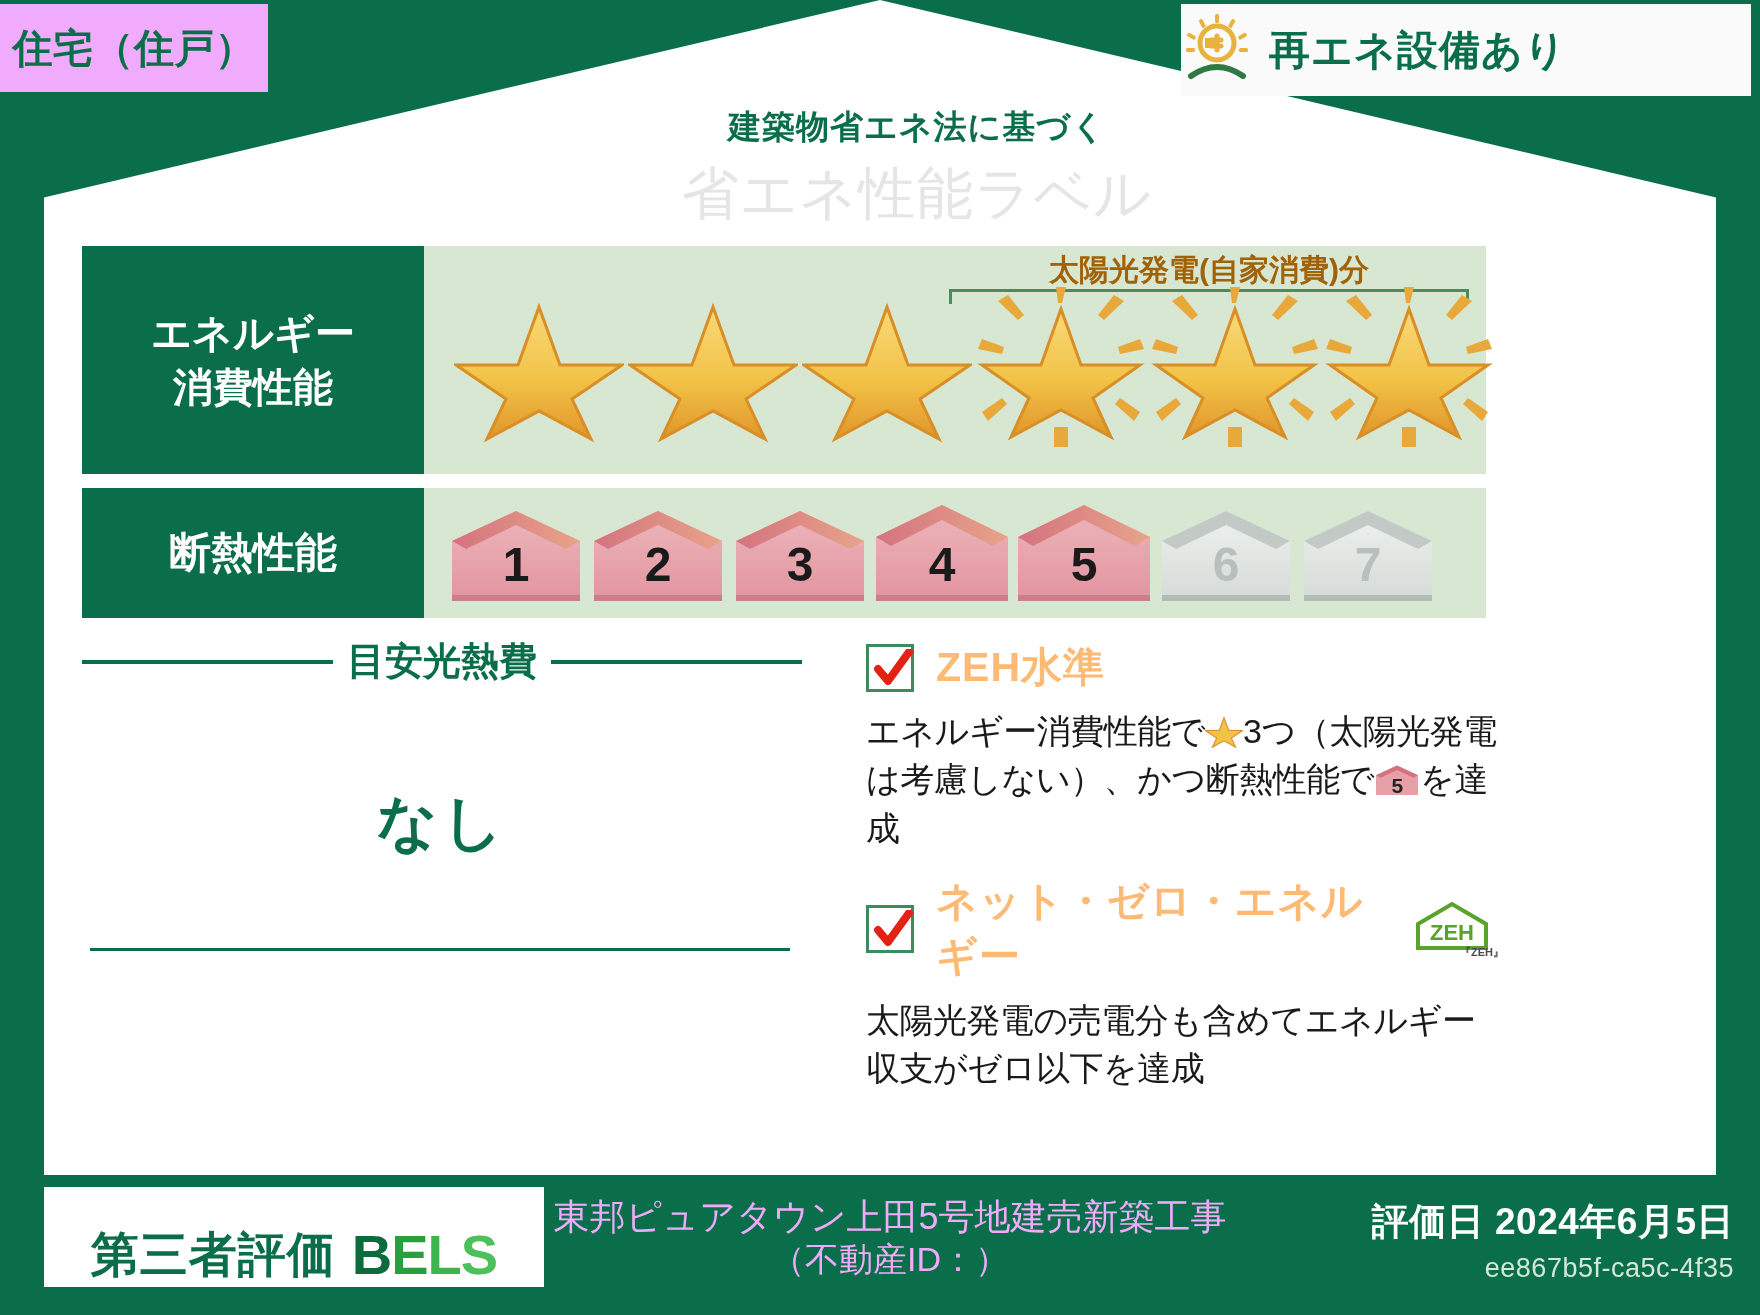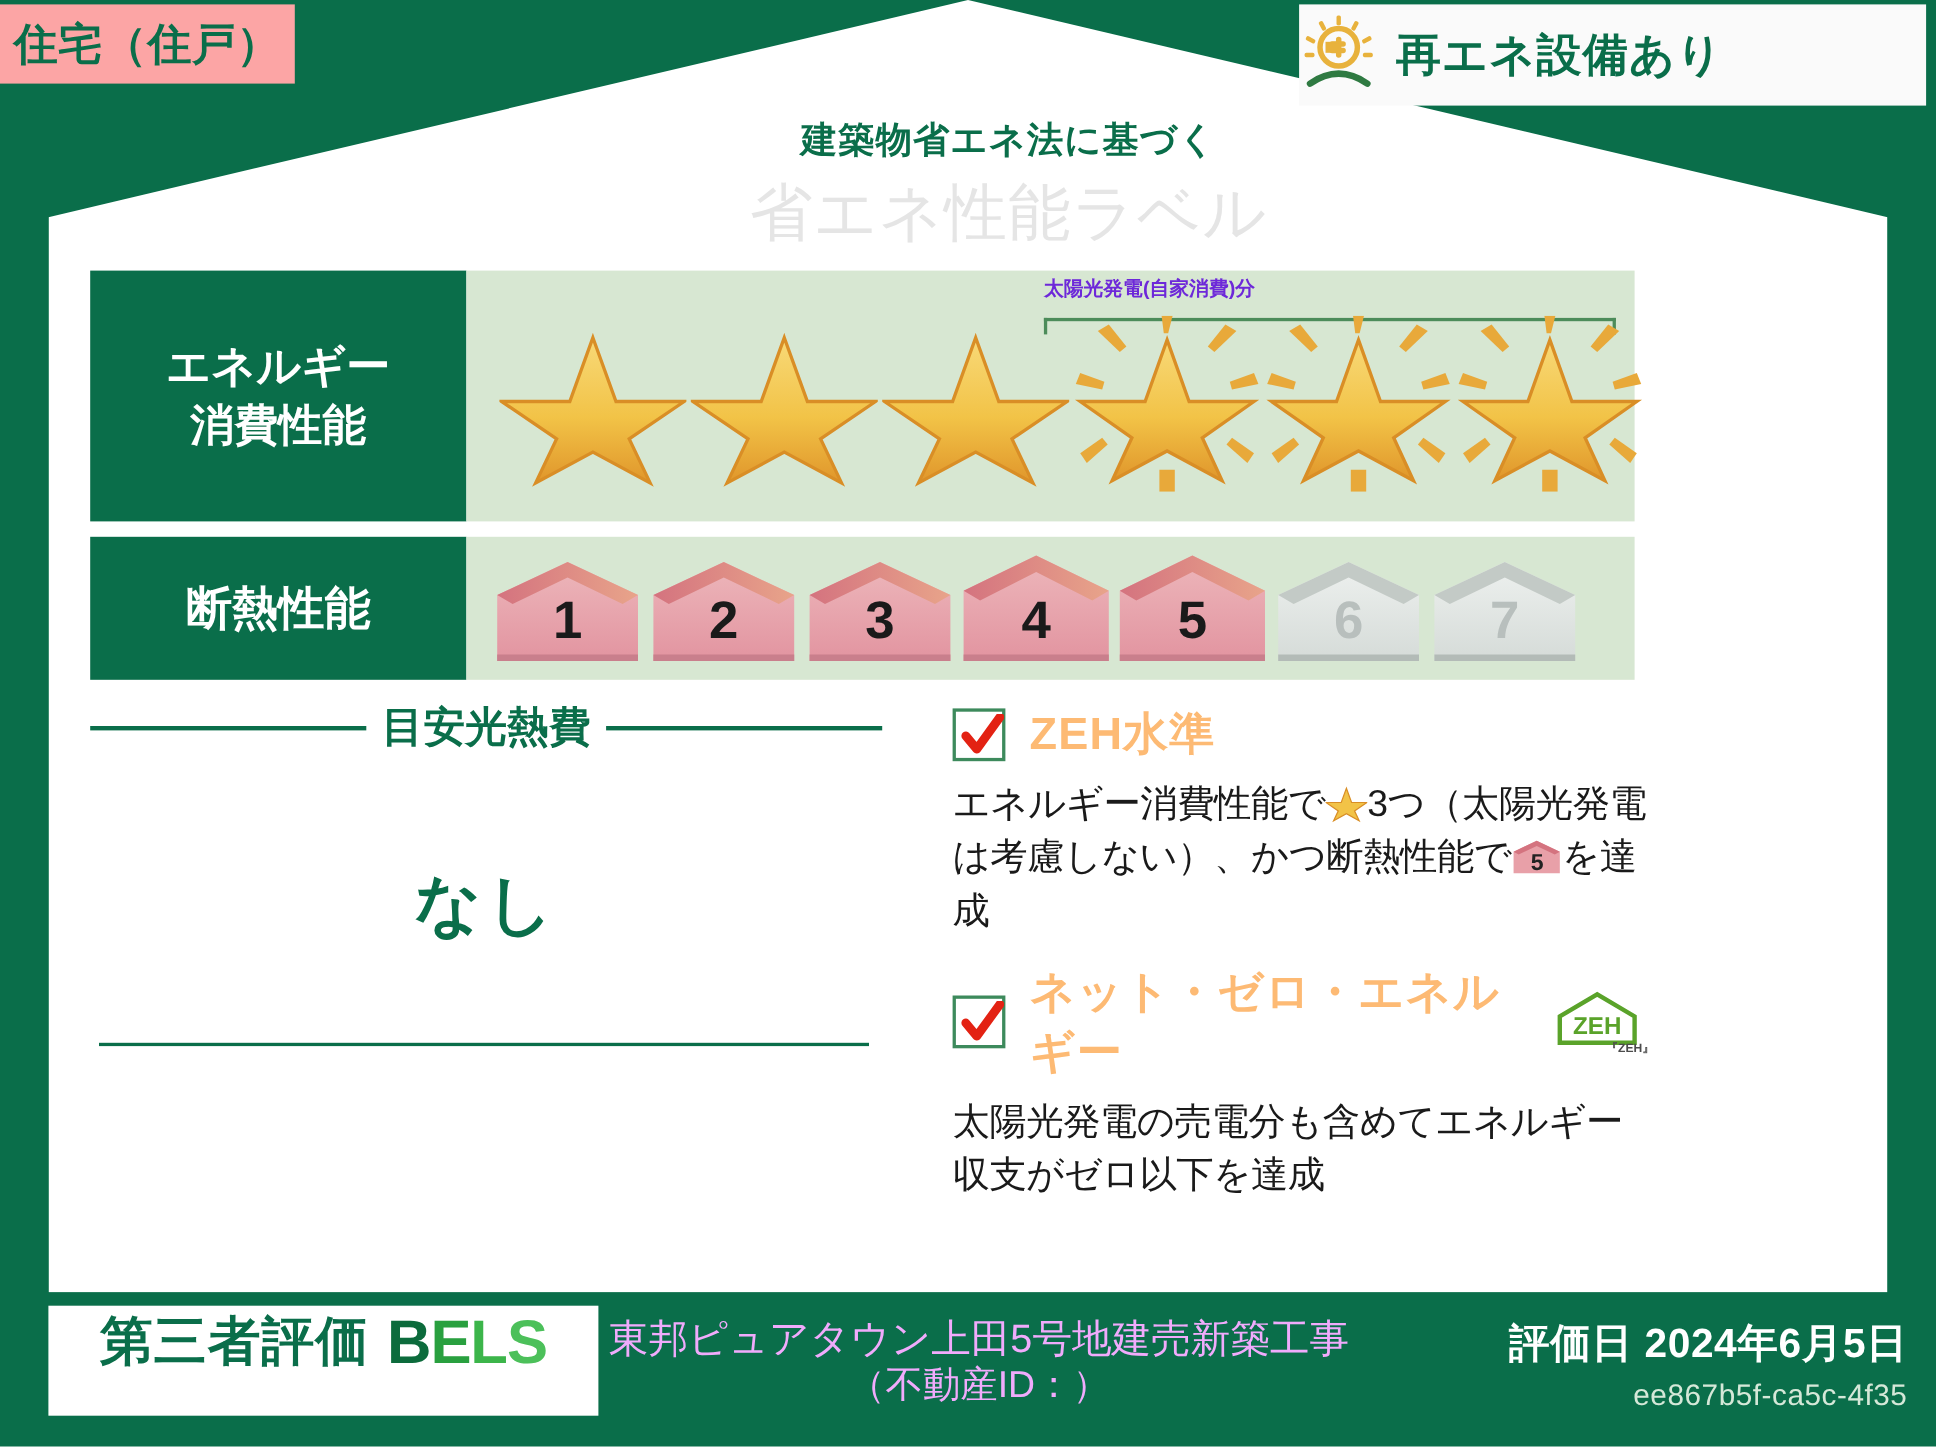--- a/index.html
+++ b/index.html
@@ -13,22 +13,22 @@
 
   
   #house-shape{
     position:absolute; left:44px; top:0px; width:1672px; height:1175px;
     background:#ffffff;
     clip-path: polygon(0% 16.8%, 50% 0%, 100% 16.8%, 100% 100%, 0% 100%);
   }
 
   
   #cat-badge{
-    position:absolute; left:0px; top:4px; width:268px; height:72px;
-    background:#fca5a5; display:flex; align-items:center; justify-content:center;
+    position:absolute; left:0px; top:4px; width:268px; height:88px;
+    background:#f0abfc; display:flex; align-items:center; justify-content:center;
     z-index:6;
   }
   #cat-badge span{
     color:#0a6e4a; font-size:40px; font-weight:bold; letter-spacing:.5px;
   }
 
   
   #renew-badge{
     position:absolute; right:9px; top:4px; width:570px; height:92px;
     background:#fafafa; display:flex; align-items:center; gap:16px;
@@ -63,22 +63,22 @@
     position:absolute; left:30px; top:38px; width:1030px; height:165px;
     display:flex; align-items:center; gap:4px;
   }
   .star-cell{ position:relative; width:170px; height:160px; }
 
   
   #solar-bracket{
     position:absolute; left:525px; top:10px; width:520px; height:48px;
   }
   #solar-bracket .blabel{
-    position:absolute; left:0; top:-6px; width:100%; text-align:left;
-    color:#6d28d9; font-size:18px; font-weight:bold;
+    position:absolute; left:0; top:-6px; width:100%; text-align:center;
+    color:#a16207; font-size:30px; font-weight:bold;
   }
   #solar-bracket .bline{
     position:absolute; left:0; bottom:0; width:100%; height:15px;
     border-left:3px solid #4c8c5a; border-right:3px solid #4c8c5a;
     border-top:3px solid #4c8c5a;
   }
 
   
   #house-wrap{
     position:absolute; left:22px; top:8px; width:1010px; height:112px;
@@ -121,21 +121,21 @@
   .inline-house .n{
     position:absolute; left:0; top:10px; width:100%; text-align:center;
     font-size:21px; font-weight:bold; color:#222;
   }
   #zeh-logo{ width:96px; height:58px; position:relative; flex:none; margin-left:8px; }
 
   
   #footer{ position:absolute; left:0; bottom:0; width:100%; height:140px; z-index:7; }
   #bels-badge{
     position:absolute; left:44px; top:12px; width:500px; height:100px;
-    background:#ffffff; display:flex; align-items:flex-start; justify-content:center; gap:16px;
+    background:#ffffff; display:flex; align-items:flex-end; justify-content:center; gap:16px;
   }
   #bels-jp{ color:#0a6e4a; font-size:48px; font-weight:bold; letter-spacing:1px; }
   #bels-en{ font-size:56px; font-weight:bold; letter-spacing:-1px; }
   #bels-en .c1{ color:#0c6b3c; }
   #bels-en .c2{ color:#29a03f; }
   #bels-en .c3{ color:#3cb54a; }
   #bels-en .c4{ color:#4cc05a; }
 
   #proj-name{
     position:absolute; left:540px; top:20px; width:700px; text-align:center;

